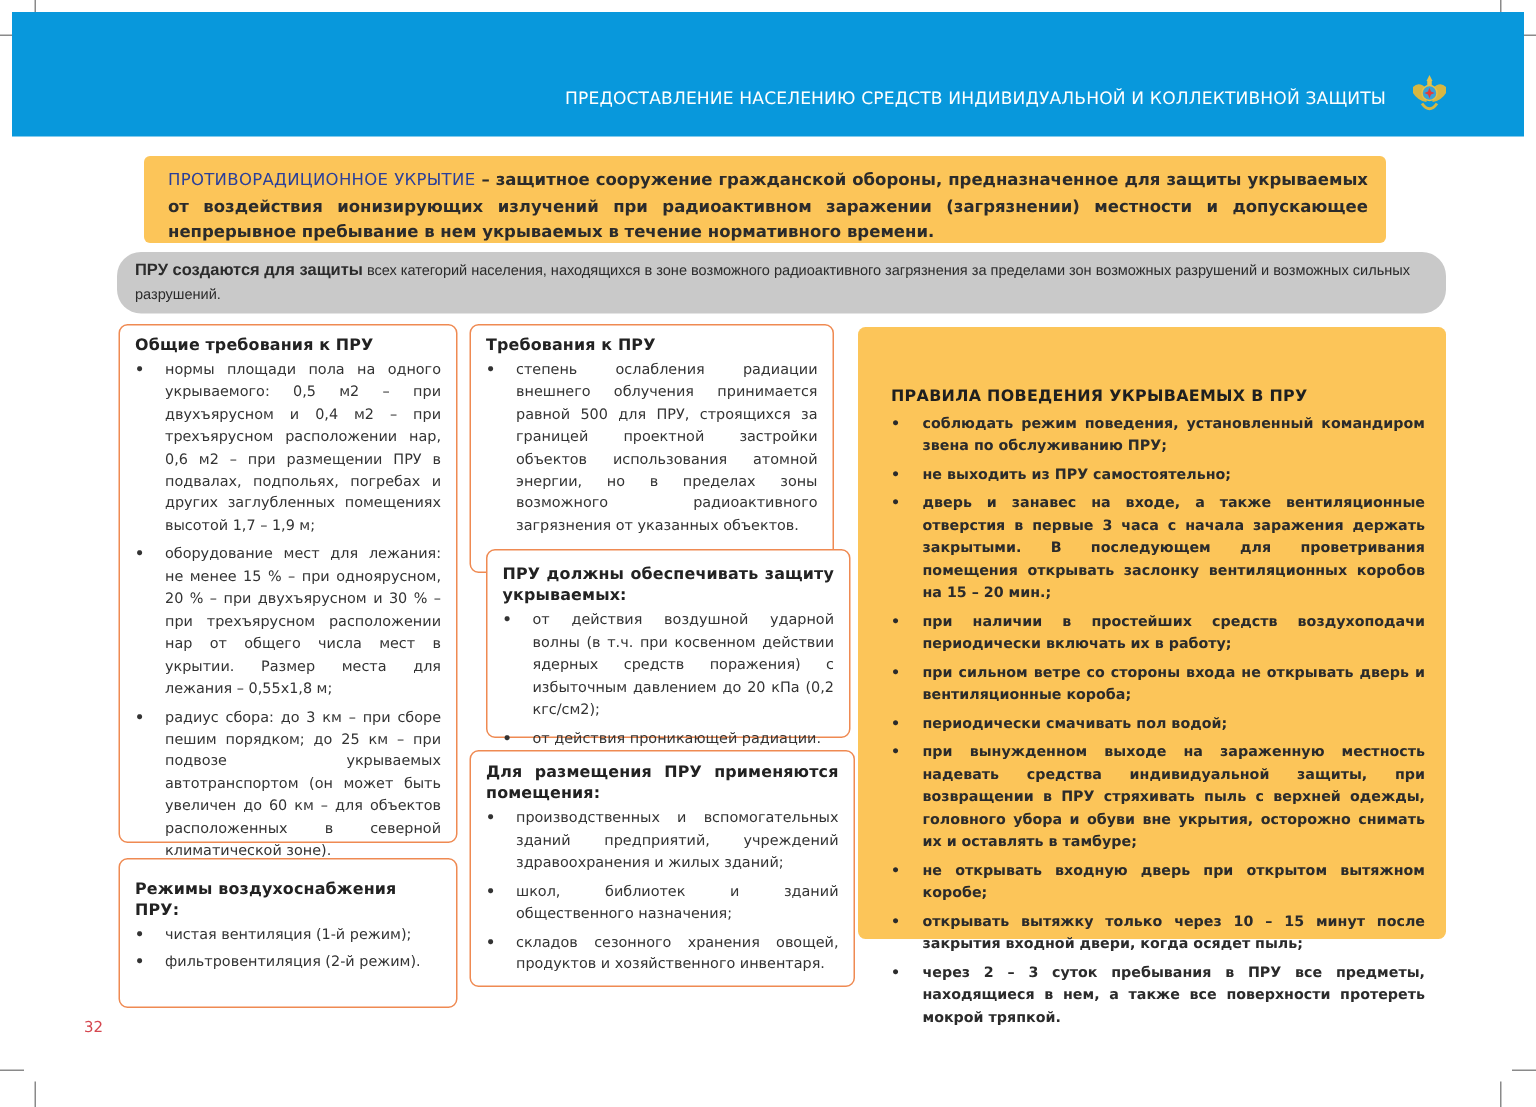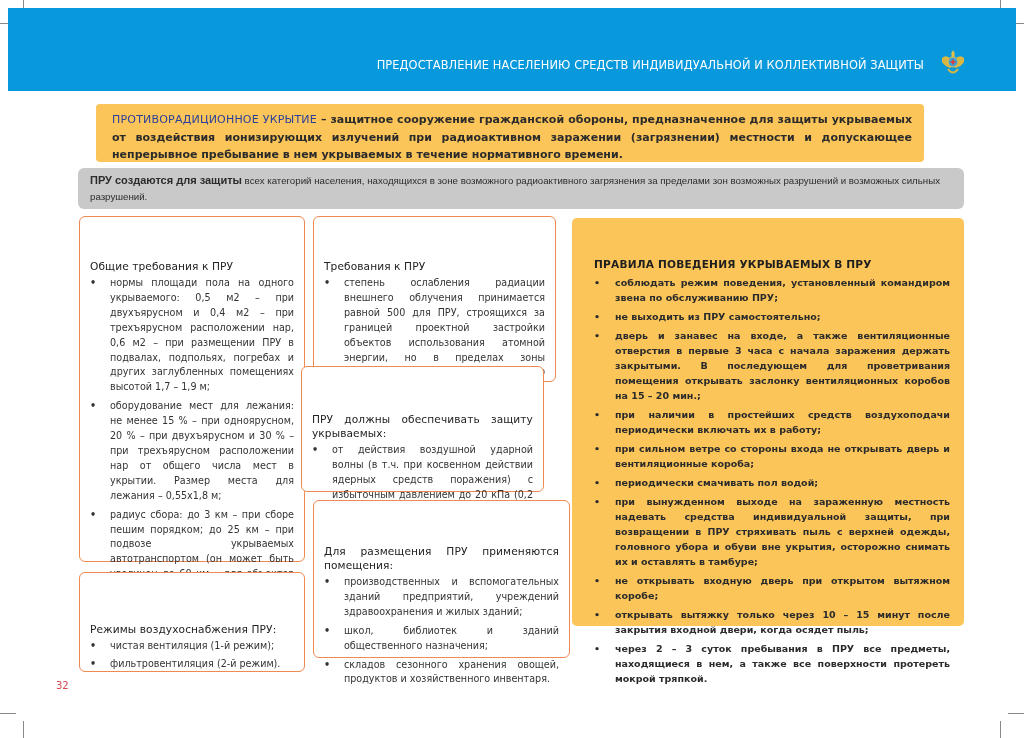--- a/index.html
+++ b/index.html
@@ -23,35 +23,35 @@
       position: absolute; left: 96px; top: 104px; width: 828px; height: 58px;
       background: #fcc559; border-radius: 4px;
       padding: 7px 12px 0 16px;
       font-size: 11px; line-height: 17.5px; font-weight: bold; color: #2b2b2b;
       text-align: justify;
     }
     .definition .term { color: #2a3f9a; font-weight: normal; letter-spacing: 0.2px; }
 
     .purpose {
       position: absolute; left: 78px; top: 168px; width: 886px; height: 41px;
-      background: #c9c9c9; border-radius: 6px;
+      background: #c9c9c9; border-radius: 16px;
       padding: 4px 12px 15px 12px;
       font-size: 9.7px; line-height: 16px; color: #2b2b2b;
       font-family: "Liberation Sans", sans-serif;
     }
     .purpose b { font-size: 11px; }
 
     .card {
       position: absolute; background: #ffffff;
       border: 1.5px solid #ef8a52; border-radius: 6px;
       padding: 6px 10px 0 10px;
     }
     .card h3 {
-      font-size: 10.6px; font-weight: normal; color: #222; line-height: 14px;
-      margin-bottom: 3px; letter-spacing: 0.1px; margin-top: 36px;
+      font-size: 10.6px; font-weight: bold; color: #222; line-height: 14px;
+      margin-bottom: 3px; letter-spacing: 0.1px;
     }
     .card ul { list-style: none; }
     .card li {
       position: relative; padding-left: 20px;
       font-size: 9.6px; line-height: 14.9px; color: #333;
       text-align: justify; margin-bottom: 4px;
     }
     .bullet { position: absolute; left: 0; top: 0; font-weight: bold; }
 
     .rules {
@@ -123,21 +123,21 @@
   </ul>
 </div>
 
 <div class="card" style="left:313px;top:216px;width:243px;height:166px;">
   <h3>Требования к ПРУ</h3>
   <ul>
     <li><span class="bullet">•</span><span>степень ослабления радиации внешнего облучения принимается равной 500 для ПРУ, строящихся за границей проектной застройки объектов использования атомной энергии, но в пределах зоны возможного радиоактивного загрязнения от указанных объектов.</span></li>
   </ul>
 </div>
 
-<div class="card" style="left:301px;top:366px;width:243px;height:126px;padding-top:9px;">
+<div class="card" style="left:324px;top:366px;width:243px;height:126px;padding-top:9px;">
   <h3 style="text-align:justify;">ПРУ должны обеспечивать защиту укрываемых:</h3>
   <ul>
     <li><span class="bullet">•</span><span>от действия воздушной ударной волны (в т.ч. при косвенном действии ядерных средств поражения) с избыточным давлением до 20 кПа (0,2 кгс/см2);</span></li>
     <li><span class="bullet">•</span><span>от действия проникающей радиации.</span></li>
   </ul>
 </div>
 
 <div class="card" style="left:313px;top:500px;width:257px;height:158px;padding-top:7px;">
   <h3 style="text-align:justify;">Для размещения ПРУ применяются помещения:</h3>
   <ul>

